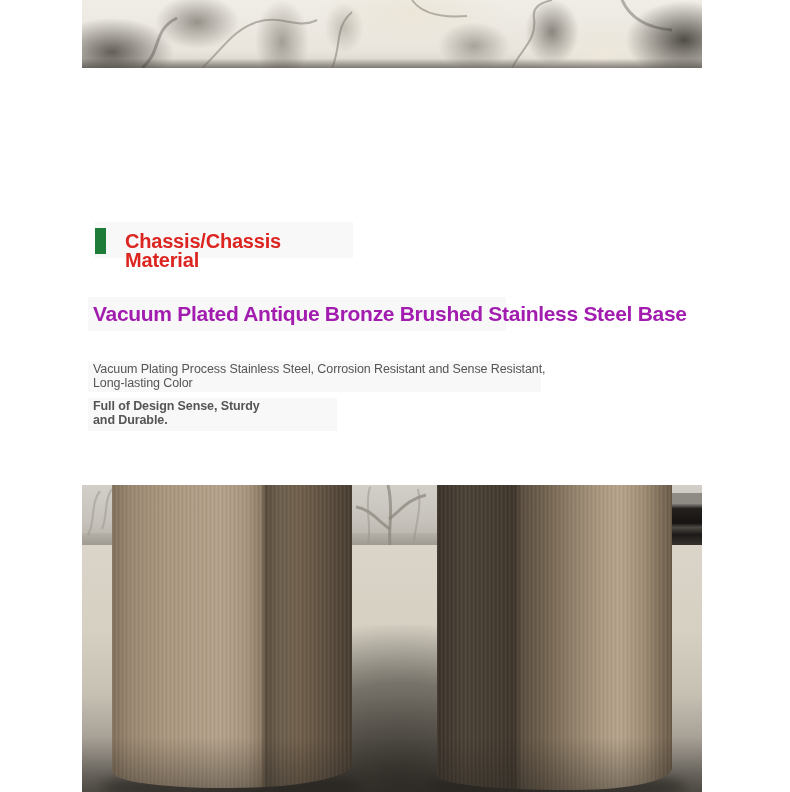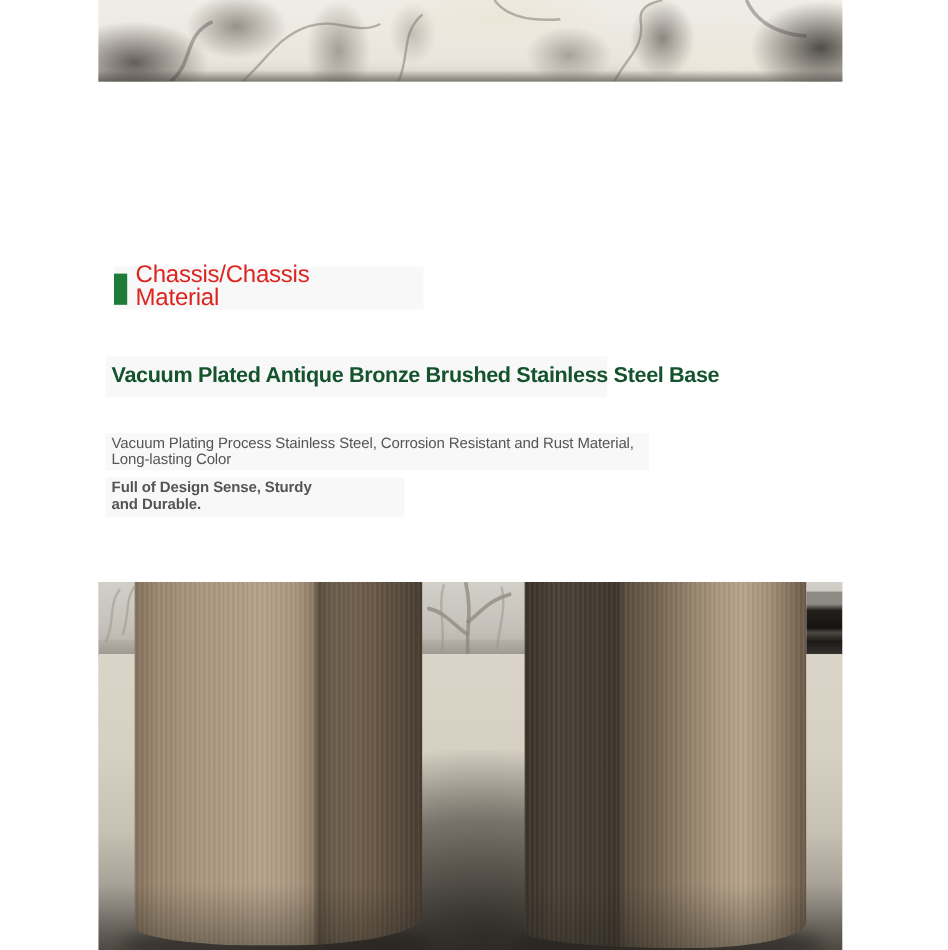--- a/index.html
+++ b/index.html
@@ -24,24 +24,24 @@
   .img-top svg{position:absolute;left:0;top:0;}
 
   
   .hl{position:absolute;background:#f8f8f8;}
   #hl-title{left:95px;top:222px;width:258px;height:36px;}
   #hl-sub{left:88px;top:297px;width:418px;height:34px;}
   #hl-f1{left:88px;top:361px;width:453px;height:31px;}
   #hl-f2{left:88px;top:398px;width:249px;height:33px;}
 
   .accent{position:absolute;left:95px;top:228px;width:11px;height:26px;background:#1e7b38;}
-  .title{position:absolute;left:113px;top:220px;width:178px;margin:0;
-         font-size:20px;line-height:18.5px;font-weight:normal;letter-spacing:-0.2px;color:#dc2420;}
+  .title{position:absolute;left:113px;top:220px;width:178px;margin:12px;
+         font-size:20px;line-height:18.5px;font-weight:bold;letter-spacing:-0.2px;color:#dc2420;}
   .subtitle{position:absolute;left:93px;top:302px;margin:0;white-space:nowrap;
-         font-size:18px;font-weight:bold;letter-spacing:-0.3px;color:#14532d;text-align:center;}
+         font-size:21px;font-weight:bold;letter-spacing:-0.3px;color:#a21caf;text-align:center;}
   .feature{position:absolute;left:93px;margin:0;font-size:12.5px;line-height:13.5px;
          letter-spacing:-0.1px;color:#555555;}
   #f1{top:363px;width:455px;}
   #f2{top:400px;width:190px;font-weight:bold;}
 
   
   .photo{position:absolute;left:82px;top:485px;width:620px;height:307px;overflow:hidden;background:#d6d2cb;}
   .wall{position:absolute;left:0;top:0;width:620px;height:52px;
         background:linear-gradient(180deg,#d2cfc9 0%,#c6c2bb 70%,#bbb6ae 100%);}
   .slab-edge{position:absolute;left:0;top:48px;width:620px;height:14px;
@@ -90,21 +90,21 @@
   </div>
 
   <div class="hl" id="hl-title"></div>
   <div class="hl" id="hl-sub"></div>
   <div class="hl" id="hl-f1"></div>
   <div class="hl" id="hl-f2"></div>
 
   <div class="accent"></div>
   <h2 class="title">Chassis/Chassis Material</h2>
   <h3 class="subtitle">Vacuum Plated Antique Bronze Brushed Stainless Steel Base</h3>
-  <p class="feature" id="f1">Vacuum Plating Process Stainless Steel, Corrosion Resistant and Rust Material, Long-lasting Color</p>
+  <p class="feature" id="f1">Vacuum Plating Process Stainless Steel, Corrosion Resistant and Sense Resistant, Long-lasting Color</p>
   <p class="feature" id="f2">Full of Design Sense, Sturdy and Durable.</p>
 
   <div class="photo" role="img" aria-label="Two cylindrical vacuum plated antique bronze brushed stainless steel table bases on a stone floor">
     <div class="wall"></div>
     <div class="slab-edge"></div>
     <div class="floor"></div>
 
     <svg width="620" height="307" viewBox="0 0 620 307">
       <g fill="none" stroke="#8a847a" stroke-opacity="0.7" stroke-width="3">
         <path d="M308,60 C306,42 312,25 306,0"></path>

